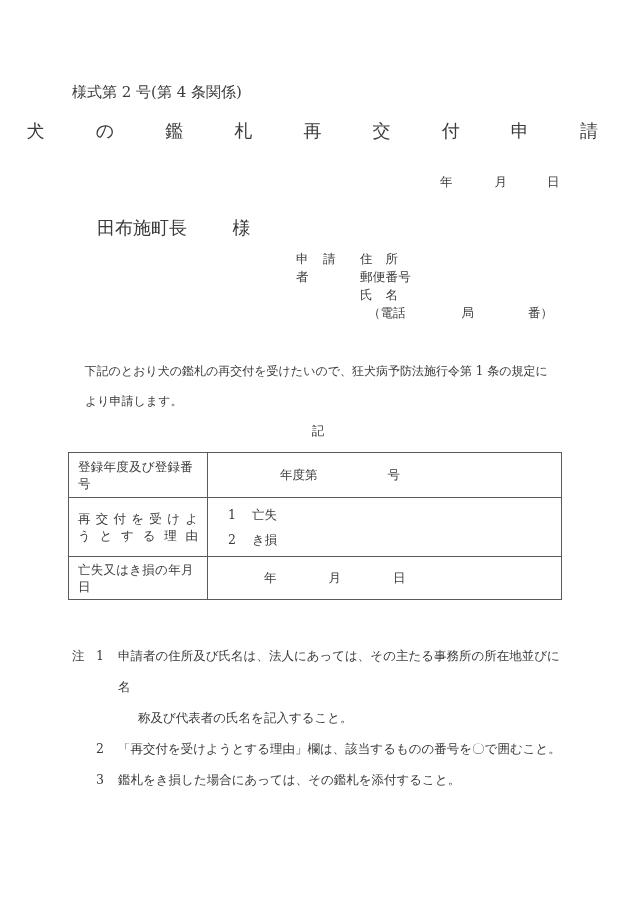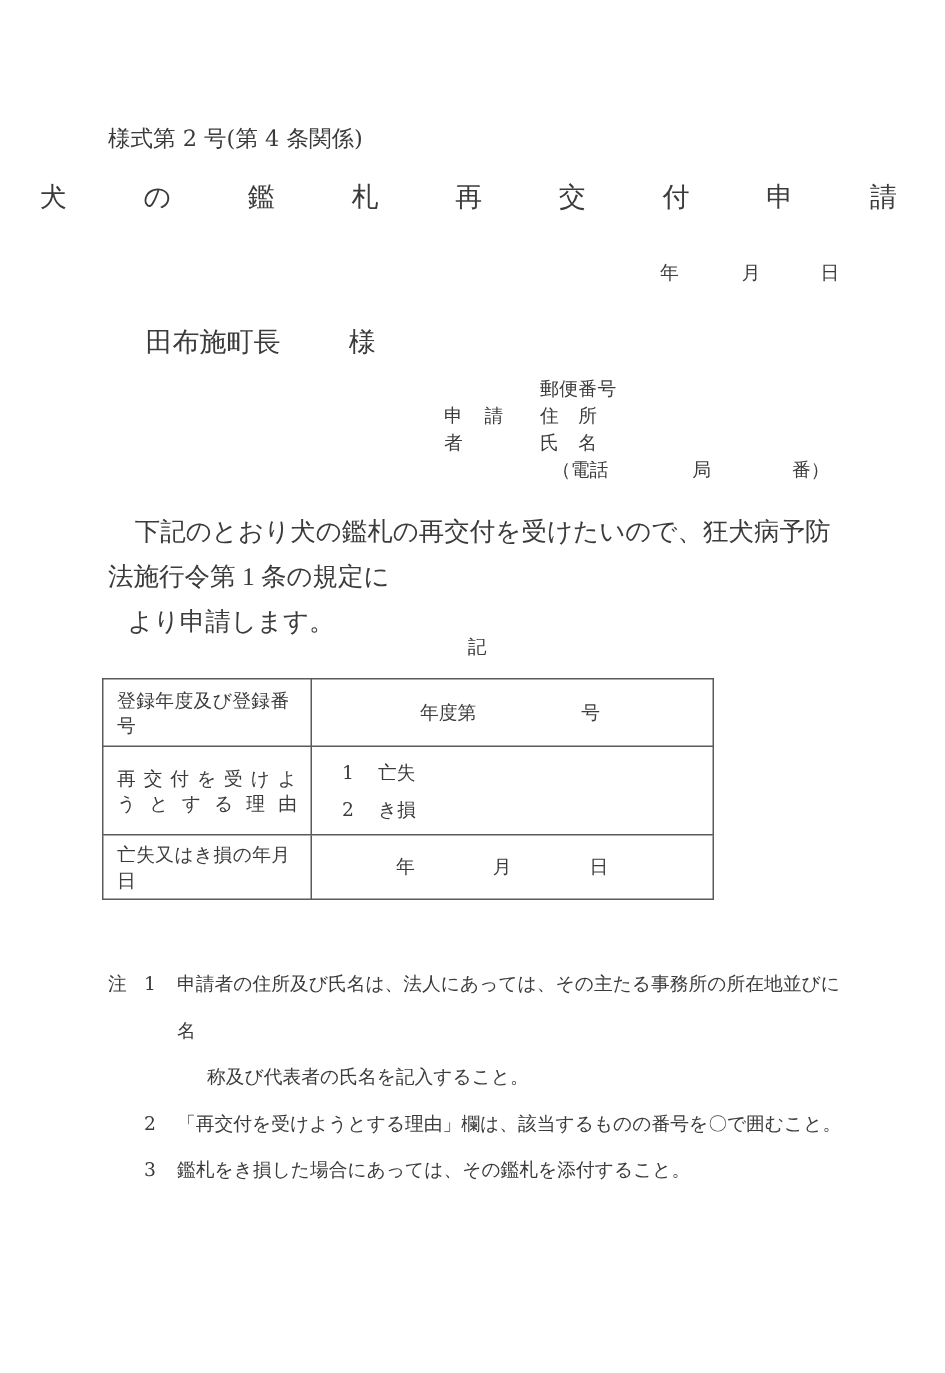--- a/index.html
+++ b/index.html
@@ -90,45 +90,44 @@
     padding-left: 8px;
     white-space: nowrap;
   }
   .app-phone .g1 { display:inline-block; width: 48px; }
   .app-phone .g2 { display:inline-block; width: 46px; }
 
   
   #body-text {
     position: absolute;
     left: 72px;
-    top: 340px;
+    top: 356px;
     width: 492px;
-    font-size: 17px;
+    font-size: 12px;
     line-height: 30px;
-    font-family: Liberation Serif, serif;
   }
   #body-text .l1 { display: block; text-indent: 1.05em; }
   #body-text .l2 { display: block; padding-left: 13px; }
 
   
   #ki-marker {
     left: 0;
     right: 0;
     top: 423px;
     text-align: center;
     font-size: 12.5px;
     padding-left: 6px;
   }
 
   
   #form-table {
     position: absolute;
     left: 68px;
     top: 452px;
-    width: 408px;
+    width: 494px;
     border-collapse: collapse;
     font-size: 12.5px;
     table-layout: fixed;
   }
   #form-table td {
     border: 1px solid #5a5a5a;
     vertical-align: middle;
     padding: 0;
   }
   .col-label { width: 139px; }
@@ -216,26 +215,26 @@
   </div>
 
   <div class="abs" id="addressee">
     <span>田布施町長</span>
     <span class="gap"></span>
     <span>様</span>
   </div>
 
   <div id="applicant-block">
     <div class="app-row">
+      <span class="app-key">申 請 者</span>
+      <span class="app-label one">住　所</span>
+    </div>
+    <div class="app-row">
       <span class="app-key"></span>
       <span class="app-label one">郵便番号</span>
-    </div>
-    <div class="app-row">
-      <span class="app-key">申 請 者</span>
-      <span class="app-label one">住　所</span>
     </div>
     <div class="app-row">
       <span class="app-key"></span>
       <span class="app-label one">氏　名</span>
     </div>
     <div class="app-row">
       <span class="app-key"></span>
       <span class="app-phone">
         <span>（電話</span>
         <span class="g1"></span>

